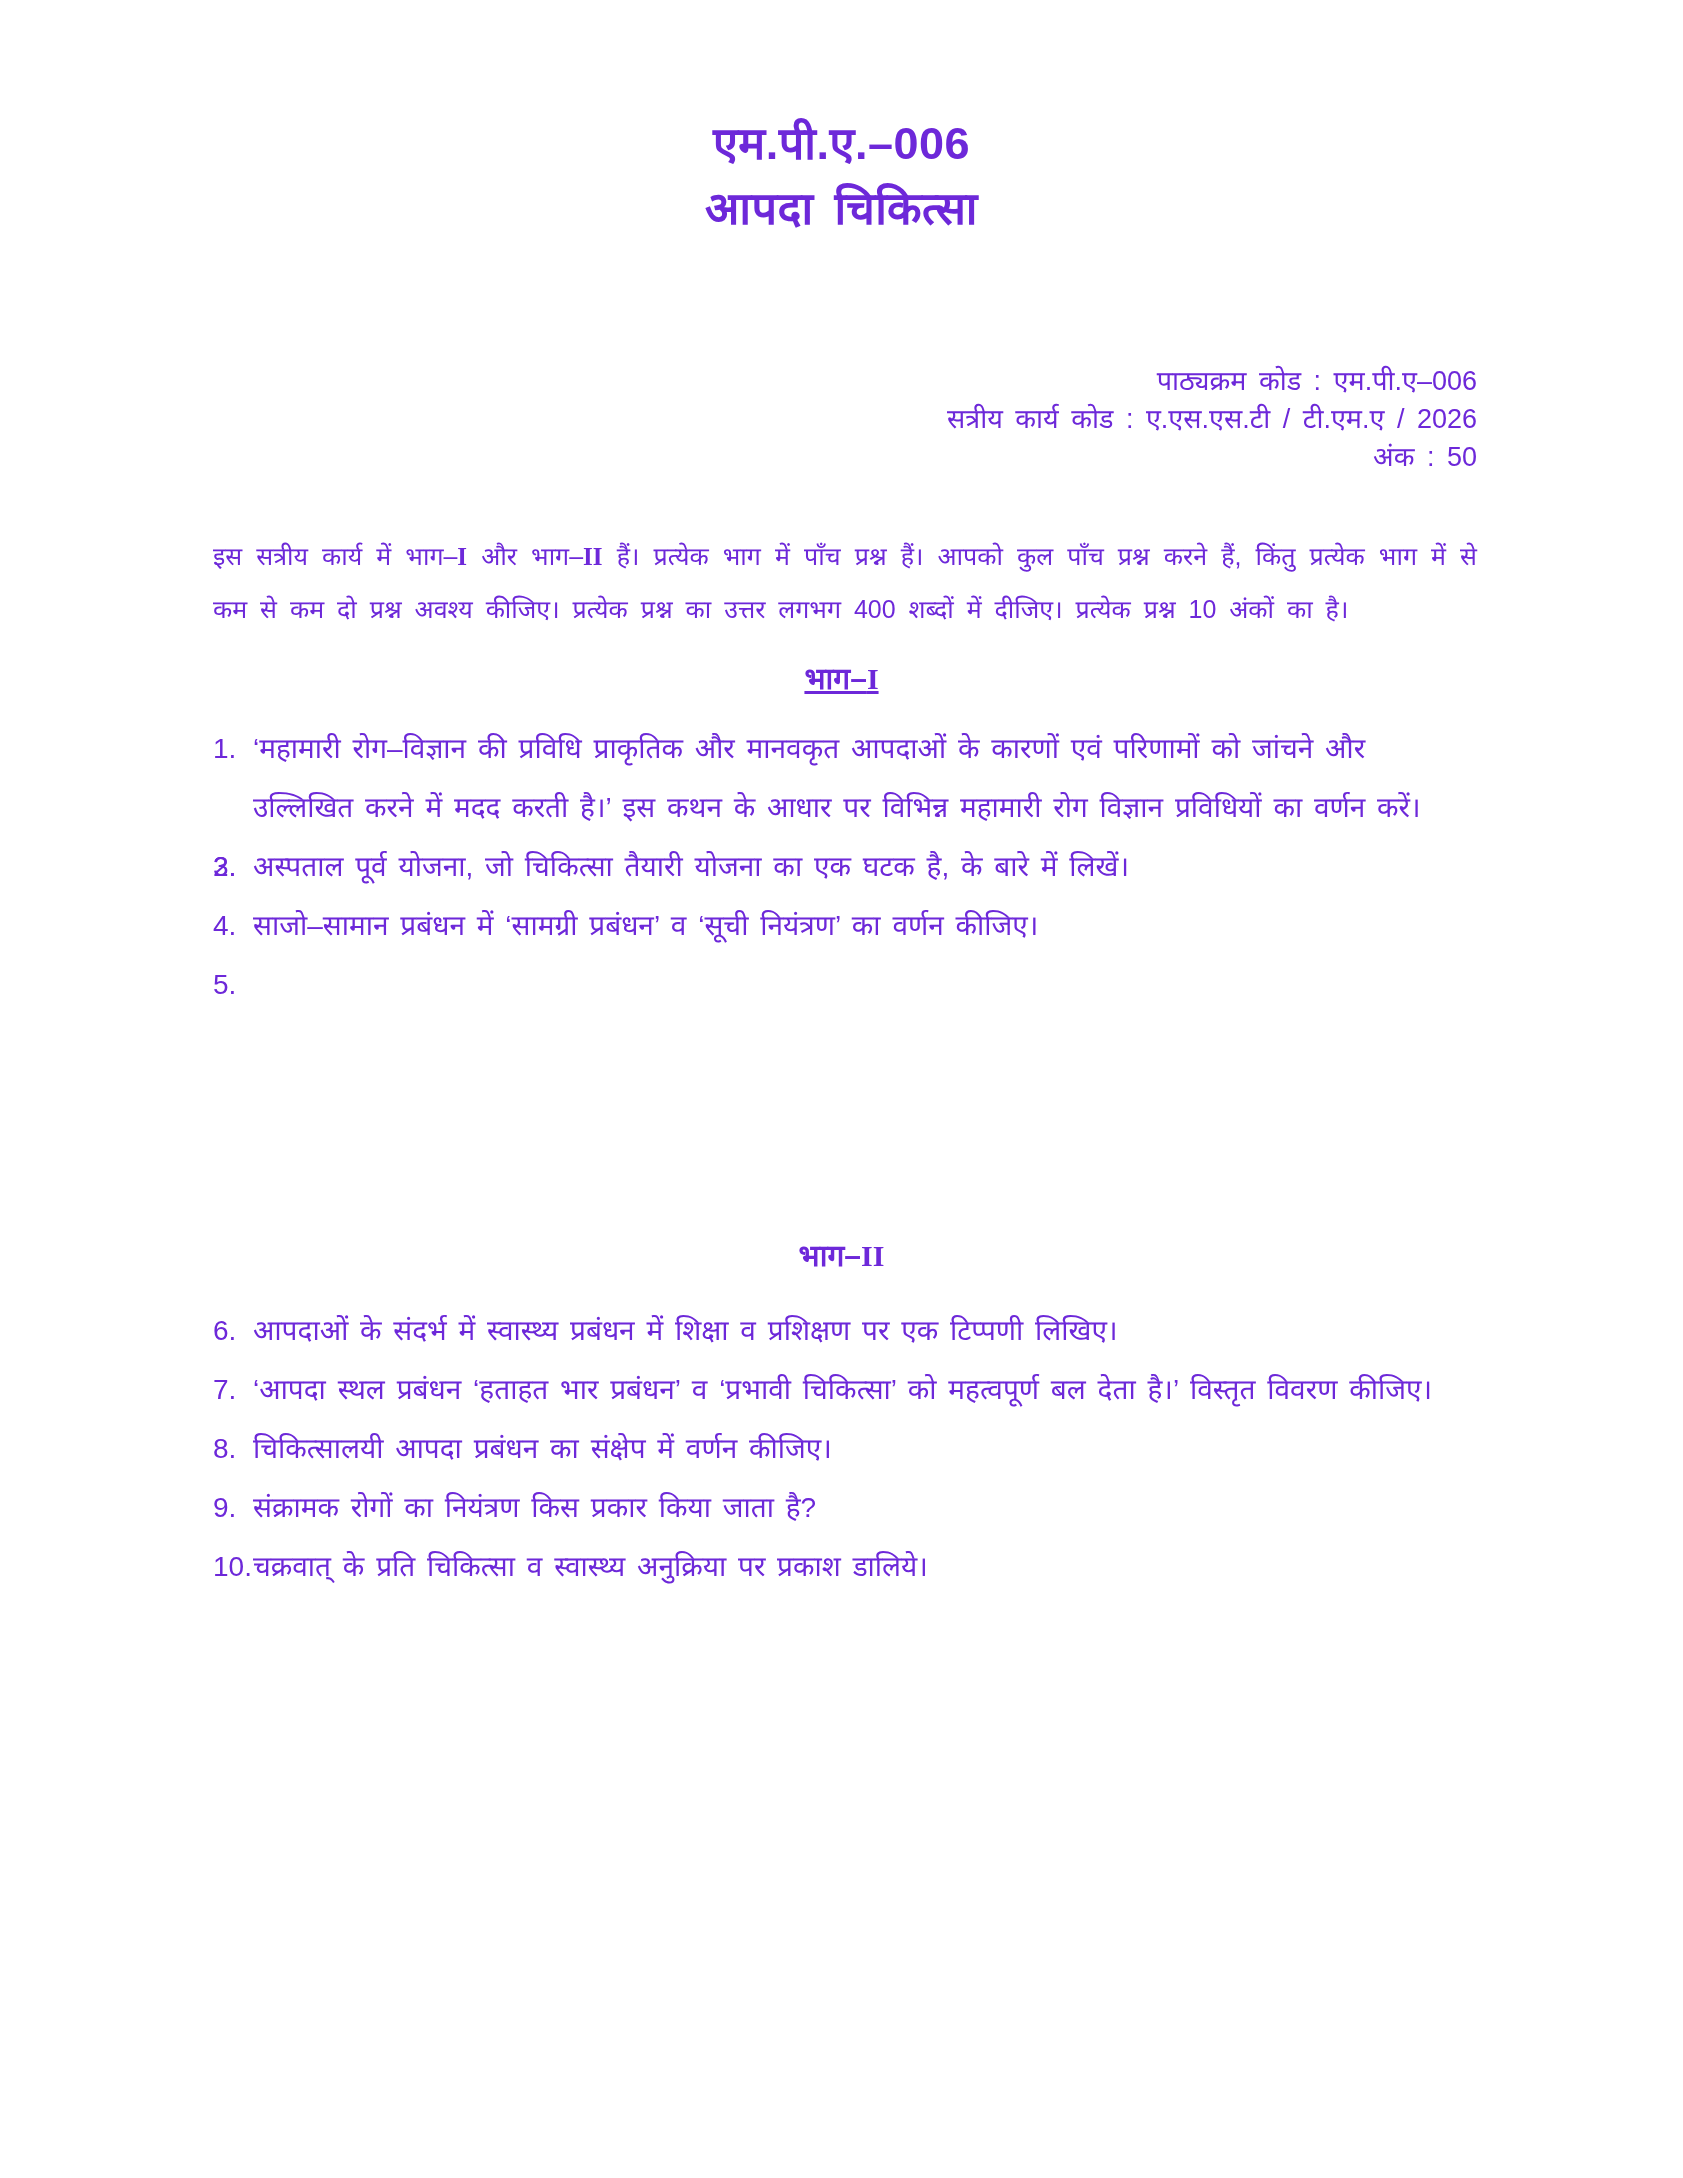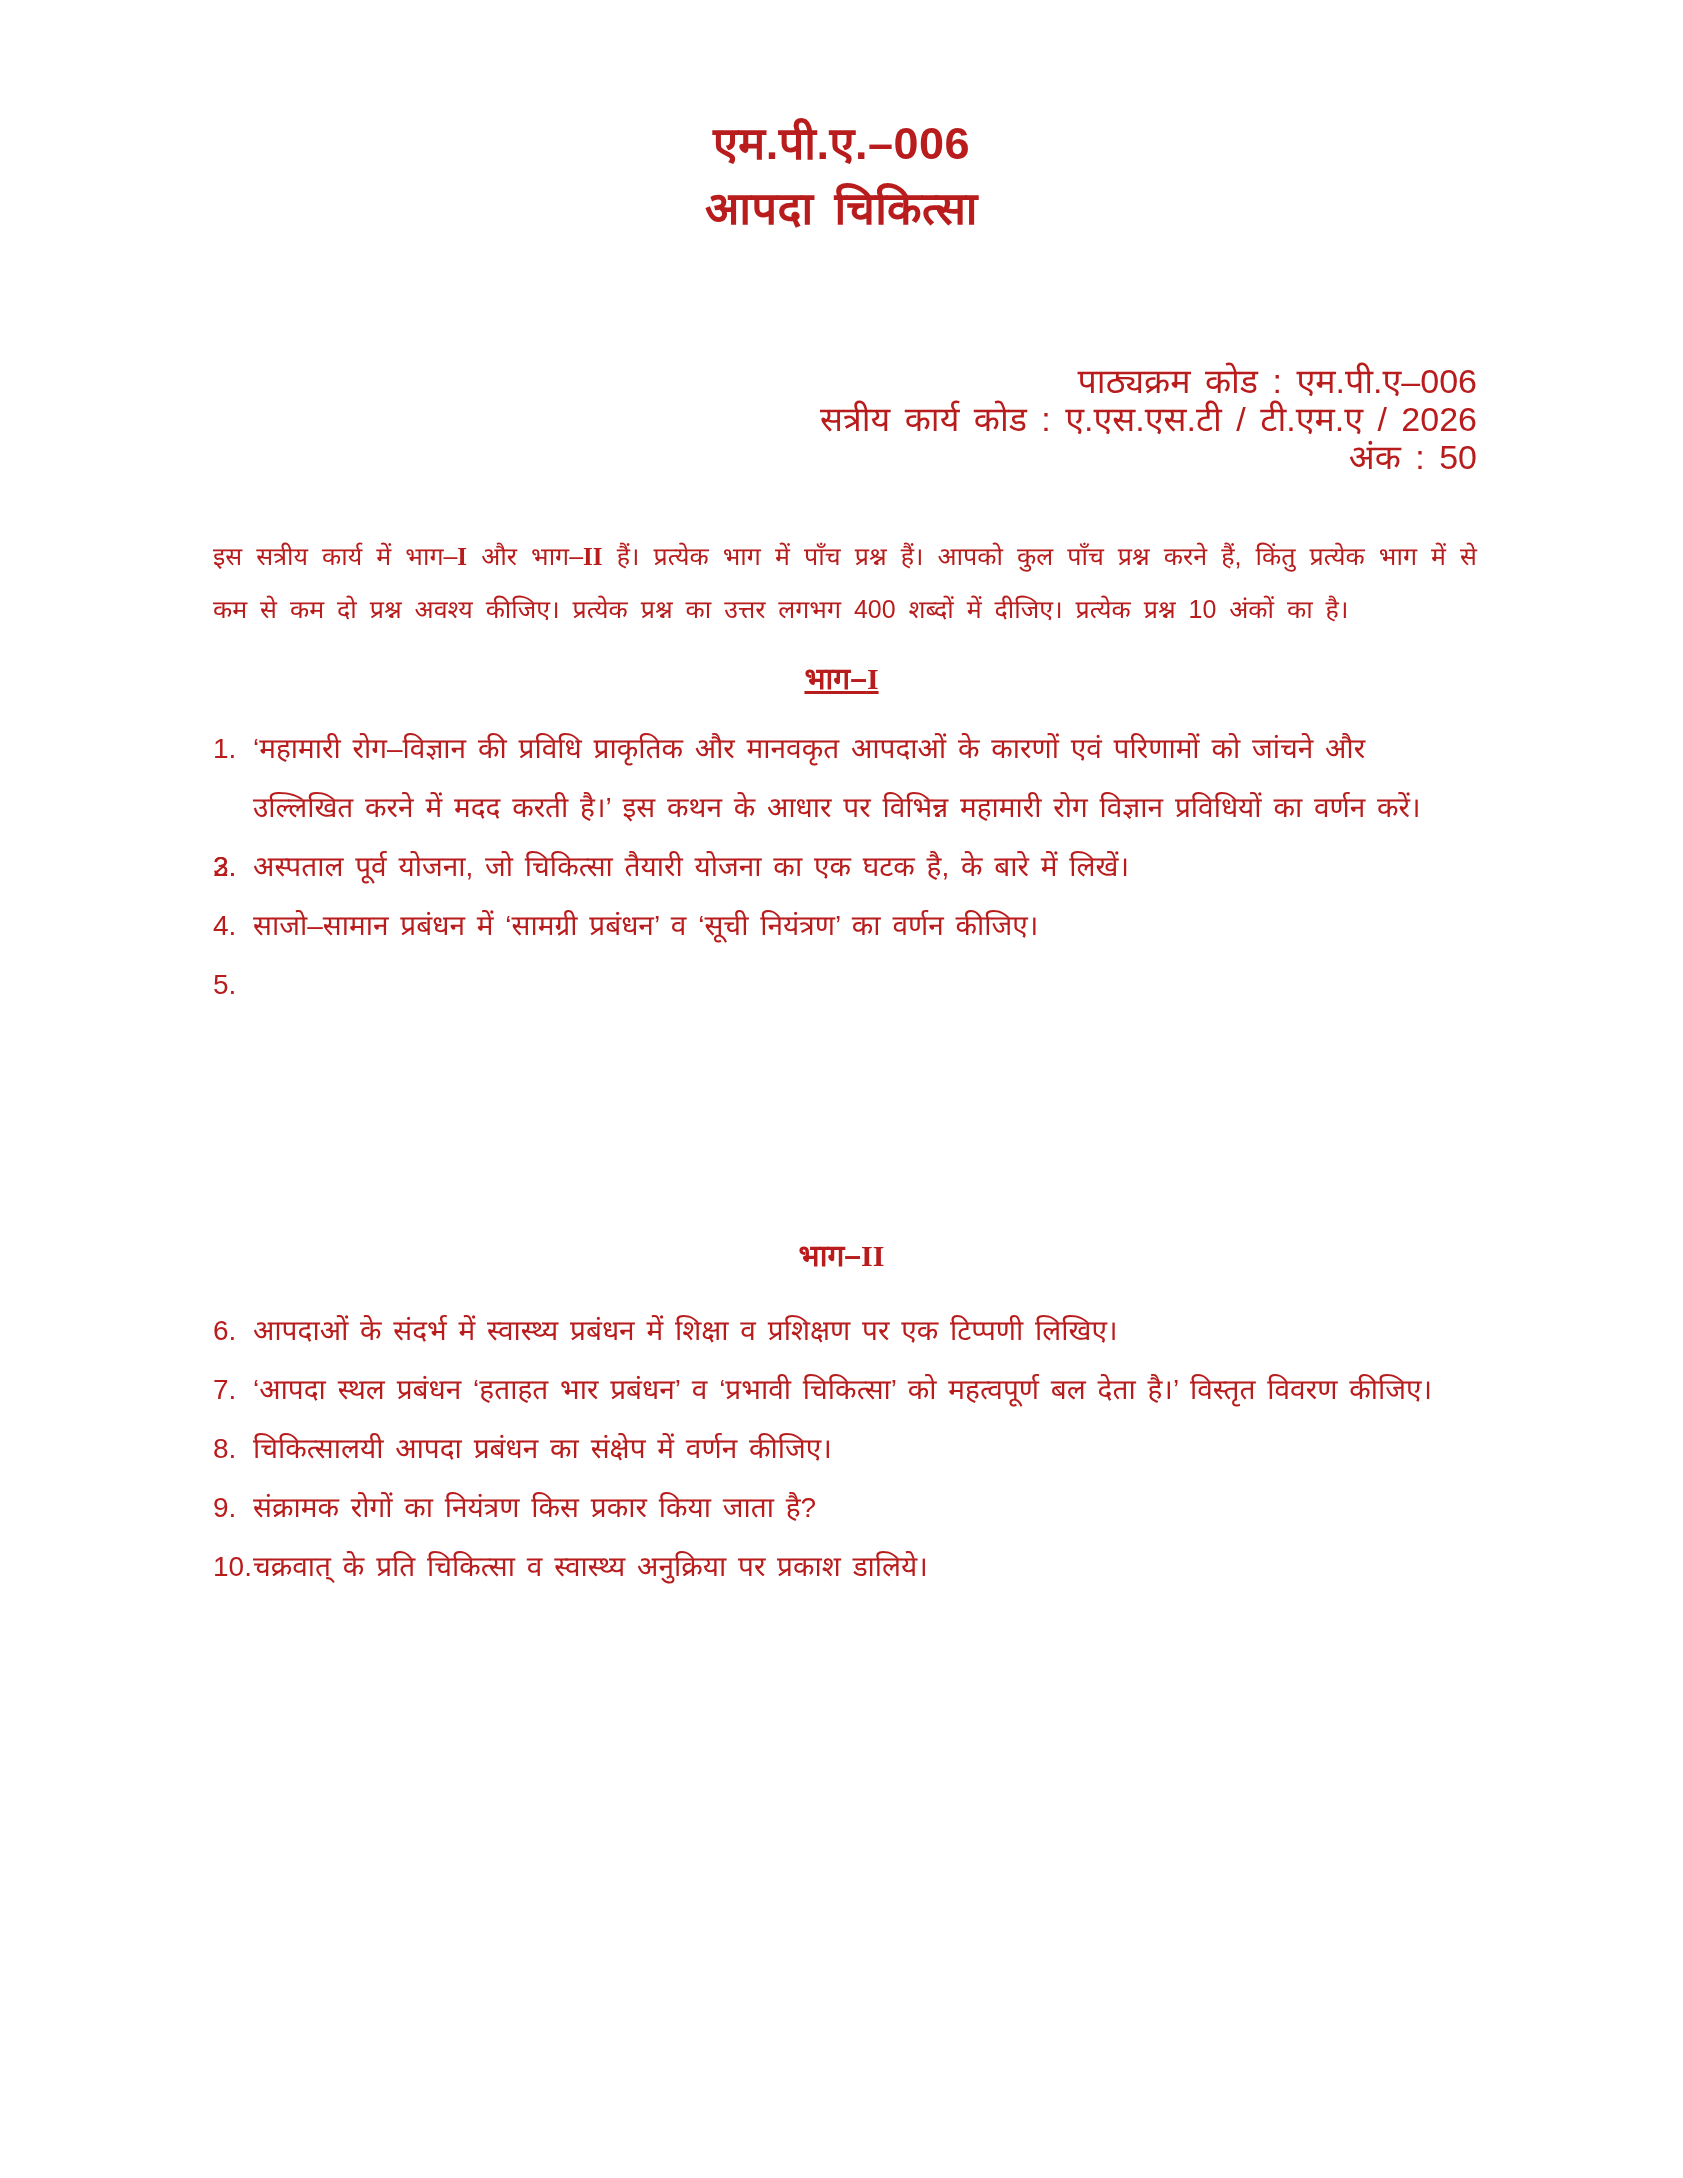--- a/index.html
+++ b/index.html
@@ -1,21 +1,21 @@
 <!DOCTYPE html>
 <html lang="hi"><head>
 <meta charset="utf-8">
 <style>
   html, body { margin: 0; padding: 0; background: #e8e8e8; }
   .page {
     position: relative;
     width: 1683px;
     height: 2178px;
     background: #ffffff;
-    color: #b91c1c;
+    color: #6d28d9;
     font-family: "Liberation Sans", sans-serif;
     overflow: hidden;
   }
   
   .title-block {
     position: absolute;
     top: 111px; left: 0; right: 0;
     text-align: center;
   }
   .title-line {
@@ -25,21 +25,21 @@
     letter-spacing: 0.5px;
     word-spacing: 8px;
   }
   
   .meta-block {
     position: absolute;
     top: 362px; right: 206px;
     text-align: right;
   }
   .meta-line {
-    font-size: 34px;
+    font-size: 27px;
     line-height: 38px;
     word-spacing: 5px;
   }
   
   .instructions {
     position: absolute;
     top: 505px; left: 213px;
     width: 1264px;
     font-size: 25px;
     line-height: 53px;

